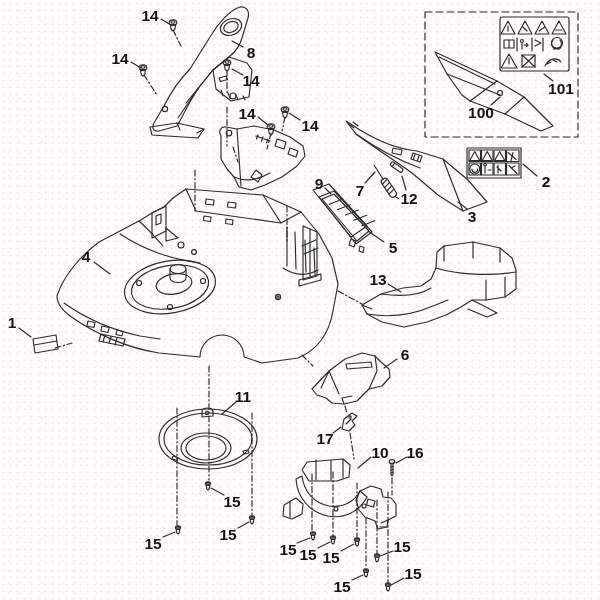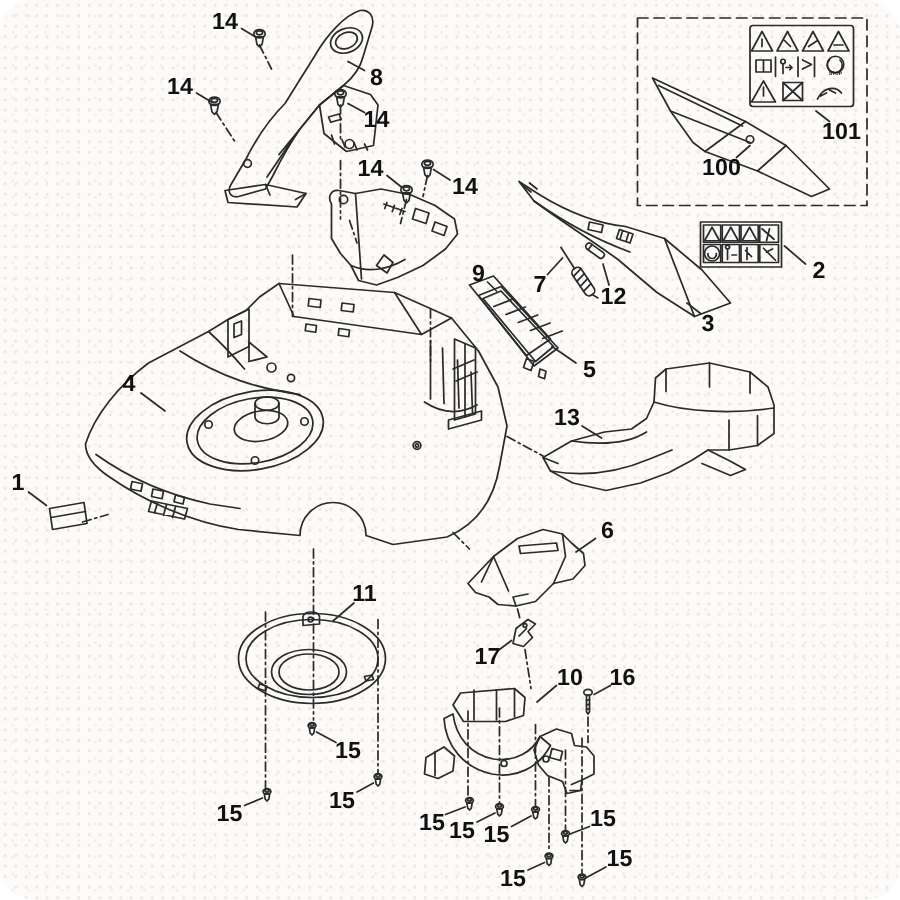--- a/index.html
+++ b/index.html
@@ -10,21 +10,20 @@
   html,body{margin:0;padding:0;}
   body{font-family:"Liberation Sans",sans-serif;background:#ffffff;}
   .stage{
     position:relative;width:600px;height:600px;overflow:hidden;
     background-color:var(--bg);
     background-image:
       radial-gradient(circle, var(--dot) 0.8px, transparent 1.1px),
       radial-gradient(circle, var(--dot2) 0.8px, transparent 1.1px);
     background-size:7px 7px, 11px 11px;
     background-position:0 0, 3px 5px;
-    border-radius:23px;
   }
   svg{display:block;}
   .art path,.art ellipse,.art circle,.art rect,.art line,.art polyline{
     stroke:var(--line);stroke-width:1.15;fill:none;
     stroke-linejoin:round;stroke-linecap:round;
   }
   .pw{fill:#ffffff;}
   .thin{stroke-width:0.8;}
   .dash{stroke:var(--dash);stroke-width:0.9;stroke-dasharray:6 2.5 1.5 2.5;fill:none;}
   .leader{stroke:#161616;stroke-width:1.1;}

